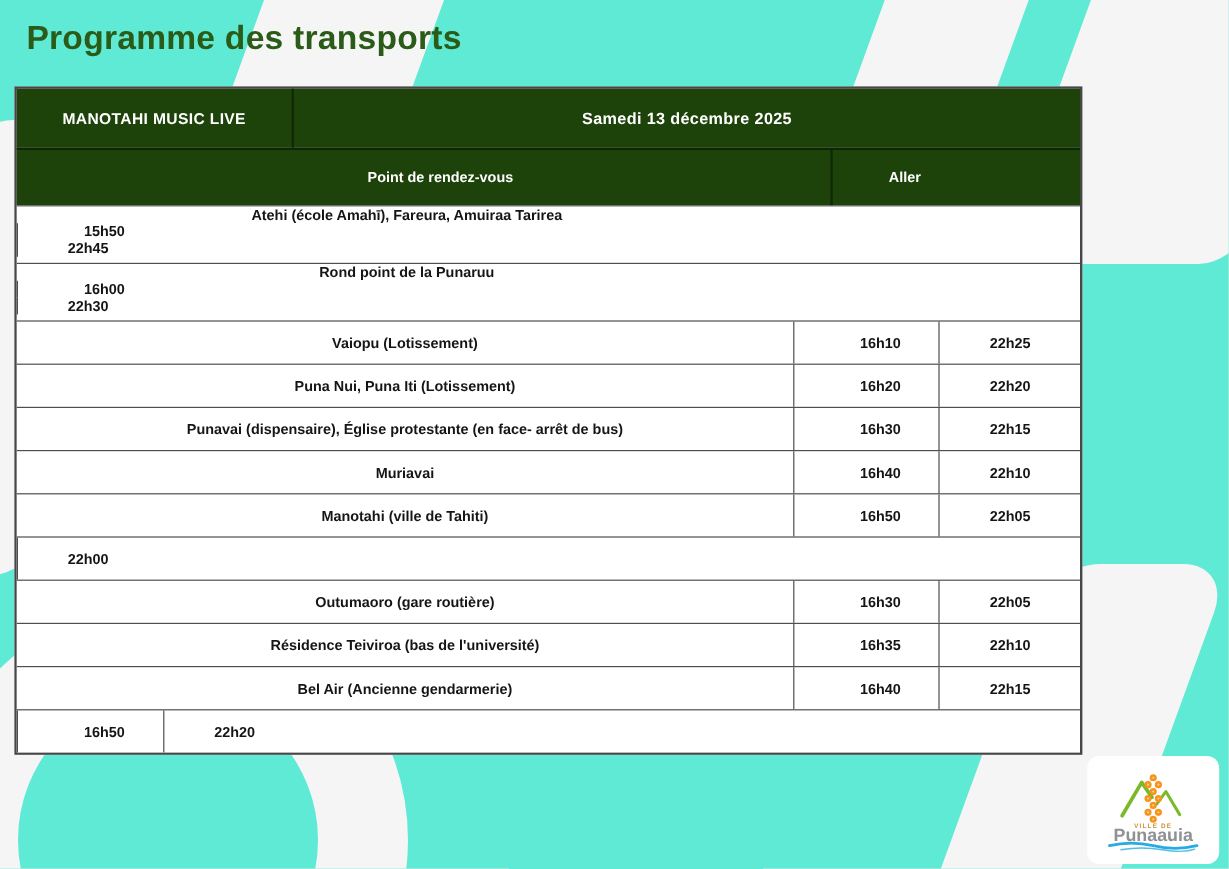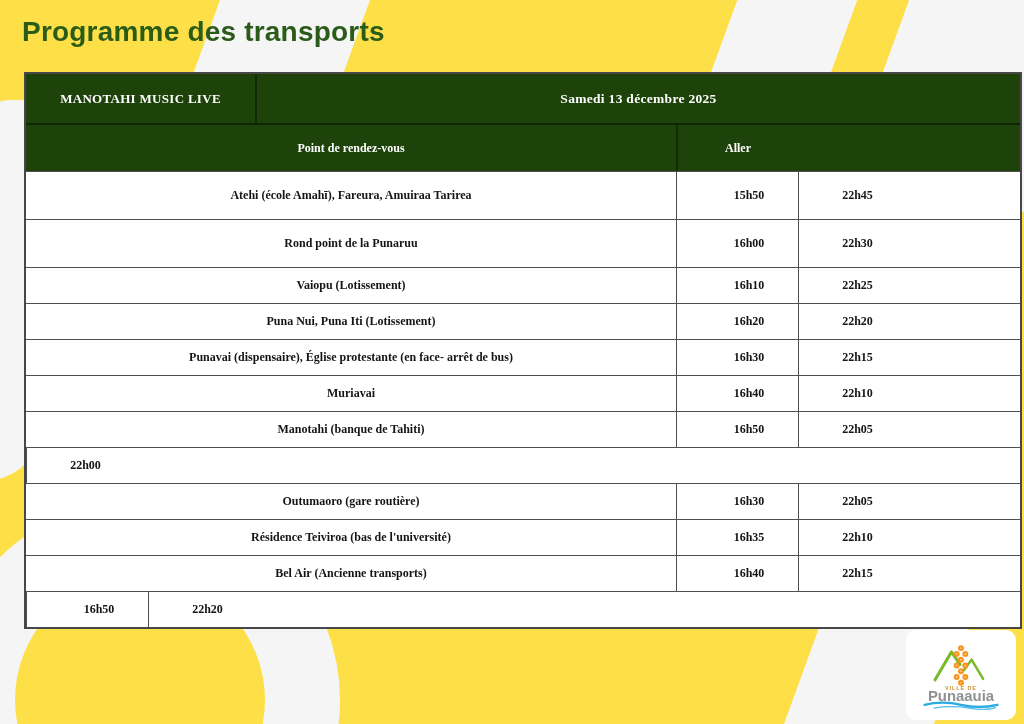--- a/index.html
+++ b/index.html
@@ -11,21 +11,21 @@
     --logo-green:#7ab929;
     --logo-orange:#f7941d;
     --logo-gray:#8f9193;
     --logo-blue:#29abe2;
   }
   *{margin:0;padding:0;box-sizing:border-box;}
   html,body{background:#e9e9e9;}
   .page{
     position:relative;
     width:1024px;height:724px;
-    background:#fde047;
+    background:#5eead4;
     overflow:hidden;
     font-family:"Liberation Sans", sans-serif;
   }
   
   .wm{position:absolute;background:#f5f5f5;z-index:0;}
   .wm-ring{
     left:-60px;top:500px;width:400px;height:400px;
     background:transparent;border:75px solid #f5f5f5;border-radius:50%;
   }
   .wm-bar1{left:180px;top:-120px;width:150px;height:460px;transform:skewX(-20deg);border-radius:40px;}
@@ -34,46 +34,46 @@
   .wm-bar4{left:800px;top:470px;width:150px;height:420px;transform:skewX(-20deg);border-radius:40px;}
   .wm-bar5{left:-80px;top:100px;width:160px;height:380px;transform:skewX(-15deg);border-radius:40px;}
 
   .page-title{
     position:absolute;left:22px;top:16px;z-index:2;
     font-size:28px;font-weight:bold;color:var(--title-green);
     letter-spacing:0.2px;
   }
 
   .schedule{
-    position:absolute;left:24px;top:72px;width:998px;z-index:2;
+    position:absolute;left:12px;top:72px;width:890px;z-index:2;
     border:2px solid var(--border-dark);
     background:#ffffff;
-    font-family:Liberation Serif, serif;
   }
   .hdr-row1{display:flex;height:49px;background:var(--header-green);color:#fff;}
   .hdr-event{
     width:231px;display:flex;align-items:center;justify-content:center;
     font-size:13px;font-weight:bold;letter-spacing:0.3px;
     border-right:2px solid #122905;
   }
   .hdr-date{
     flex:1;display:flex;align-items:center;justify-content:center;
     font-size:13.5px;font-weight:bold;letter-spacing:0.3px;border-radius:12px;
   }
   .hdr-row2{
     display:flex;height:48px;background:var(--header-green);color:#fff;
     border-top:2px solid #0f2603;
+    padding-left:28px;
   }
   .hdr-col{display:flex;align-items:center;justify-content:center;font-size:12px;font-weight:bold;}
   .hdr-point{width:650px;}
   .hdr-aller{width:122px;border-left:2px solid #122905;}
   .hdr-retour{width:118px;border-left:2px solid #122905;}
 
   .trow{display:flex;height:36px;background:#ffffff;border-top:1px solid #4f4f4f;}
-  .trow.tall{height:48px;}
+  .trow.tall{height:48px;flex-direction:column;}
   .cell{
     display:flex;align-items:center;justify-content:center;
     font-size:12px;font-weight:bold;color:var(--row-text);
     text-align:center;padding:0 8px;
   }
   .cell-point{width:650px;}
   .cell-aller{width:122px;border-left:1px solid #4f4f4f;padding-left:31px;}
   .cell-retour{width:118px;border-left:1px solid #4f4f4f;}
 
   .logo-card{
@@ -131,39 +131,39 @@
           <div class="cell cell-point">Punavai (dispensaire), Église protestante (en face- arrêt de bus)</div>
           <div class="cell cell-aller">16h30</div>
           <div class="cell cell-retour">22h15</div>
         </div>
         <div class="trow">
           <div class="cell cell-point">Muriavai</div>
           <div class="cell cell-aller">16h40</div>
           <div class="cell cell-retour">22h10</div>
         </div>
         <div class="trow">
-          <div class="cell cell-point">Manotahi (banque de Tahiti)</div>
+          <div class="cell cell-point">Manotahi (ville de Tahiti)</div>
           <div class="cell cell-aller">16h50</div>
           <div class="cell cell-retour">22h05</div>
         </div>
         <div class="trow">
           <div class="cell cell-retour">22h00</div>
         </div>
         <div class="trow">
           <div class="cell cell-point">Outumaoro (gare routière)</div>
           <div class="cell cell-aller">16h30</div>
           <div class="cell cell-retour">22h05</div>
         </div>
         <div class="trow">
           <div class="cell cell-point">Résidence Teiviroa (bas de l'université)</div>
           <div class="cell cell-aller">16h35</div>
           <div class="cell cell-retour">22h10</div>
         </div>
         <div class="trow">
-          <div class="cell cell-point">Bel Air (Ancienne transports)</div>
+          <div class="cell cell-point">Bel Air (Ancienne gendarmerie)</div>
           <div class="cell cell-aller">16h40</div>
           <div class="cell cell-retour">22h15</div>
         </div>
         <div class="trow">
           <div class="cell cell-aller">16h50</div>
           <div class="cell cell-retour">22h20</div>
         </div>
       </div>
   </div>
 

